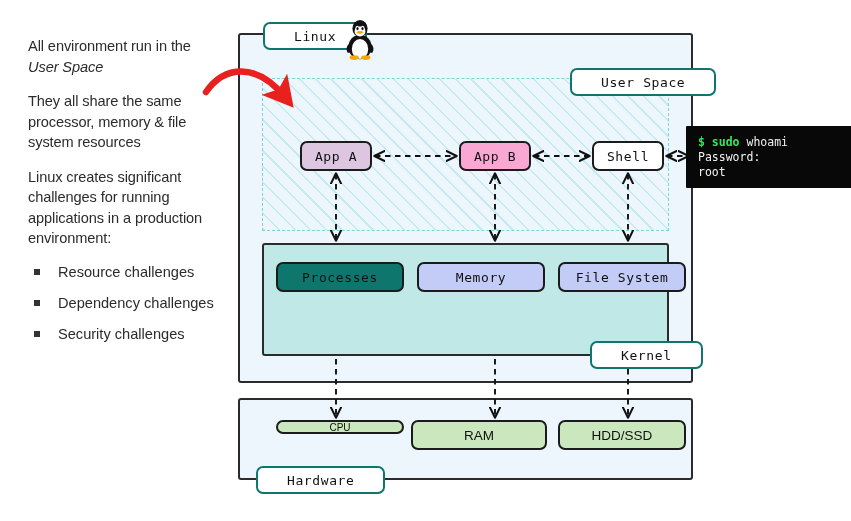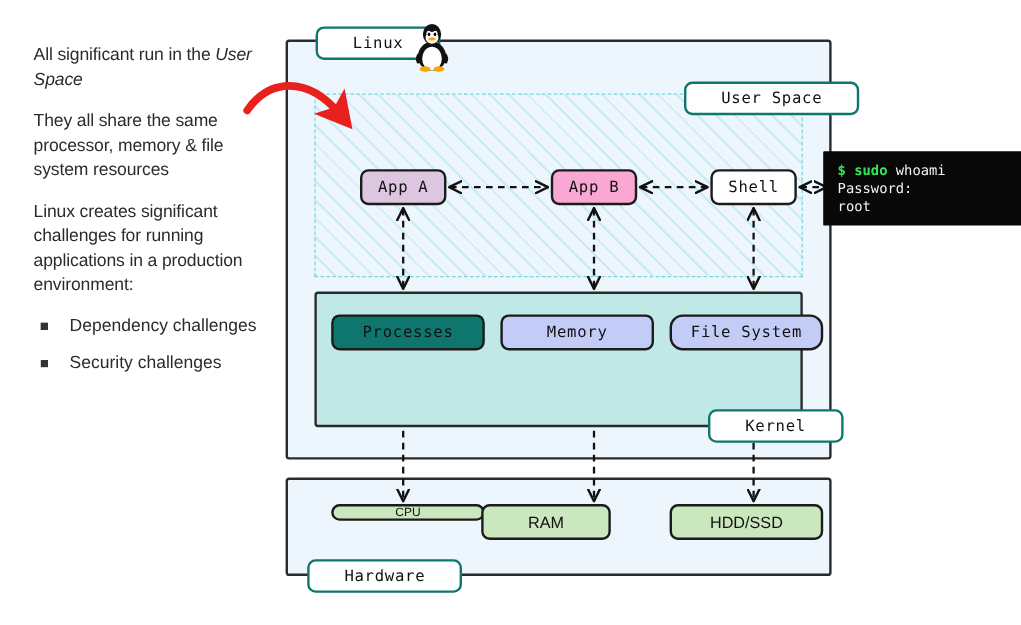--- a/index.html
+++ b/index.html
@@ -105,25 +105,25 @@
   #arrows{z-index:30;}
   #redarrow{z-index:55;}
   #tux{position:absolute;left:343px;top:16px;width:34px;height:44px;z-index:50;}
 </style>
 </head>
 <body>
 
 <div id="stage">
 
   <div id="notes">
-    <p class="note-p"><span>All significant run in the </span><em>User Space</em></p>
+    <p class="note-p"><span>All environment run in the </span><em>User Space</em></p>
     <p class="note-p">They all share the same processor, memory &amp; file system resources</p>
     <p class="note-p">Linux creates significant challenges for running applications in a production environment:</p>
     <ul id="bullets">
-      <li><span class="bullet-sq"></span></li>
+      <li><span class="bullet-sq"></span><span>Resource challenges</span></li>
       <li><span class="bullet-sq"></span><span>Dependency challenges</span></li>
       <li><span class="bullet-sq"></span><span>Security challenges</span></li>
     </ul>
   </div>
 
   <div id="os-container"></div>
 
   <div id="user-space"></div>
 
   <div id="kernel-region"></div>
@@ -150,24 +150,24 @@
     <ellipse cx="11.2" cy="41.6" rx="4.6" ry="2.3" fill="#f6a800"></ellipse>
     <ellipse cx="22.8" cy="41.6" rx="4.6" ry="2.3" fill="#f6a800"></ellipse>
   </svg>
 
   <div class="node" style="left:300px;top:141px;width:72px;height:30px;background:#dcc6e0;">App A</div>
   <div class="node" style="left:459px;top:141px;width:72px;height:30px;background:#f9a8d4;">App B</div>
   <div class="node" style="left:592px;top:141px;width:72px;height:30px;background:#ffffff;">Shell</div>
 
   <div class="node" style="left:276px;top:262px;width:128px;height:30px;background:#0f766e;">Processes</div>
   <div class="node" style="left:417px;top:262px;width:128px;height:30px;background:#c3ccf7;">Memory</div>
-  <div class="node" style="left:558px;top:262px;width:128px;height:30px;background:#c3ccf7;border-radius:11px;">File System</div>
+  <div class="node" style="left:558px;top:262px;width:128px;height:30px;background:#c3ccf7;">File System</div>
 
   <div class="node" style="left:276px;top:420px;width:128px;height:14px;background:#cbe7bd;font-family:'Liberation Sans',sans-serif;letter-spacing:0;font-size:10px;">CPU</div>
-  <div class="node" style="left:401px;top:420px;width:108px;height:30px;background:#cbe7bd;font-family:'Liberation Sans',sans-serif;letter-spacing:0;font-size:13.5px;">RAM</div>
+  <div class="node" style="left:411px;top:420px;width:136px;height:30px;background:#cbe7bd;font-family:'Liberation Sans',sans-serif;letter-spacing:0;font-size:13.5px;">RAM</div>
   <div class="node" style="left:558px;top:420px;width:128px;height:30px;background:#cbe7bd;font-family:'Liberation Sans',sans-serif;letter-spacing:0;font-size:13.5px;">HDD/SSD</div>
 
   <div id="terminal"><span class="grn">$ sudo</span><span> whoami</span>
 <span>Password:</span>
 <span>root</span></div>
 
   <svg class="overlay" id="arrows" viewBox="0 0 851 521">
     <defs>
       <marker id="ah" viewBox="0 0 10 10" refX="8.4" refY="5" markerWidth="6.2" markerHeight="6.2" orient="auto-start-reverse">
         <path d="M0,0.6 L9,5 L0,9.4" fill="none" stroke="#111" stroke-width="1.7" stroke-linecap="round" stroke-linejoin="round"></path>

